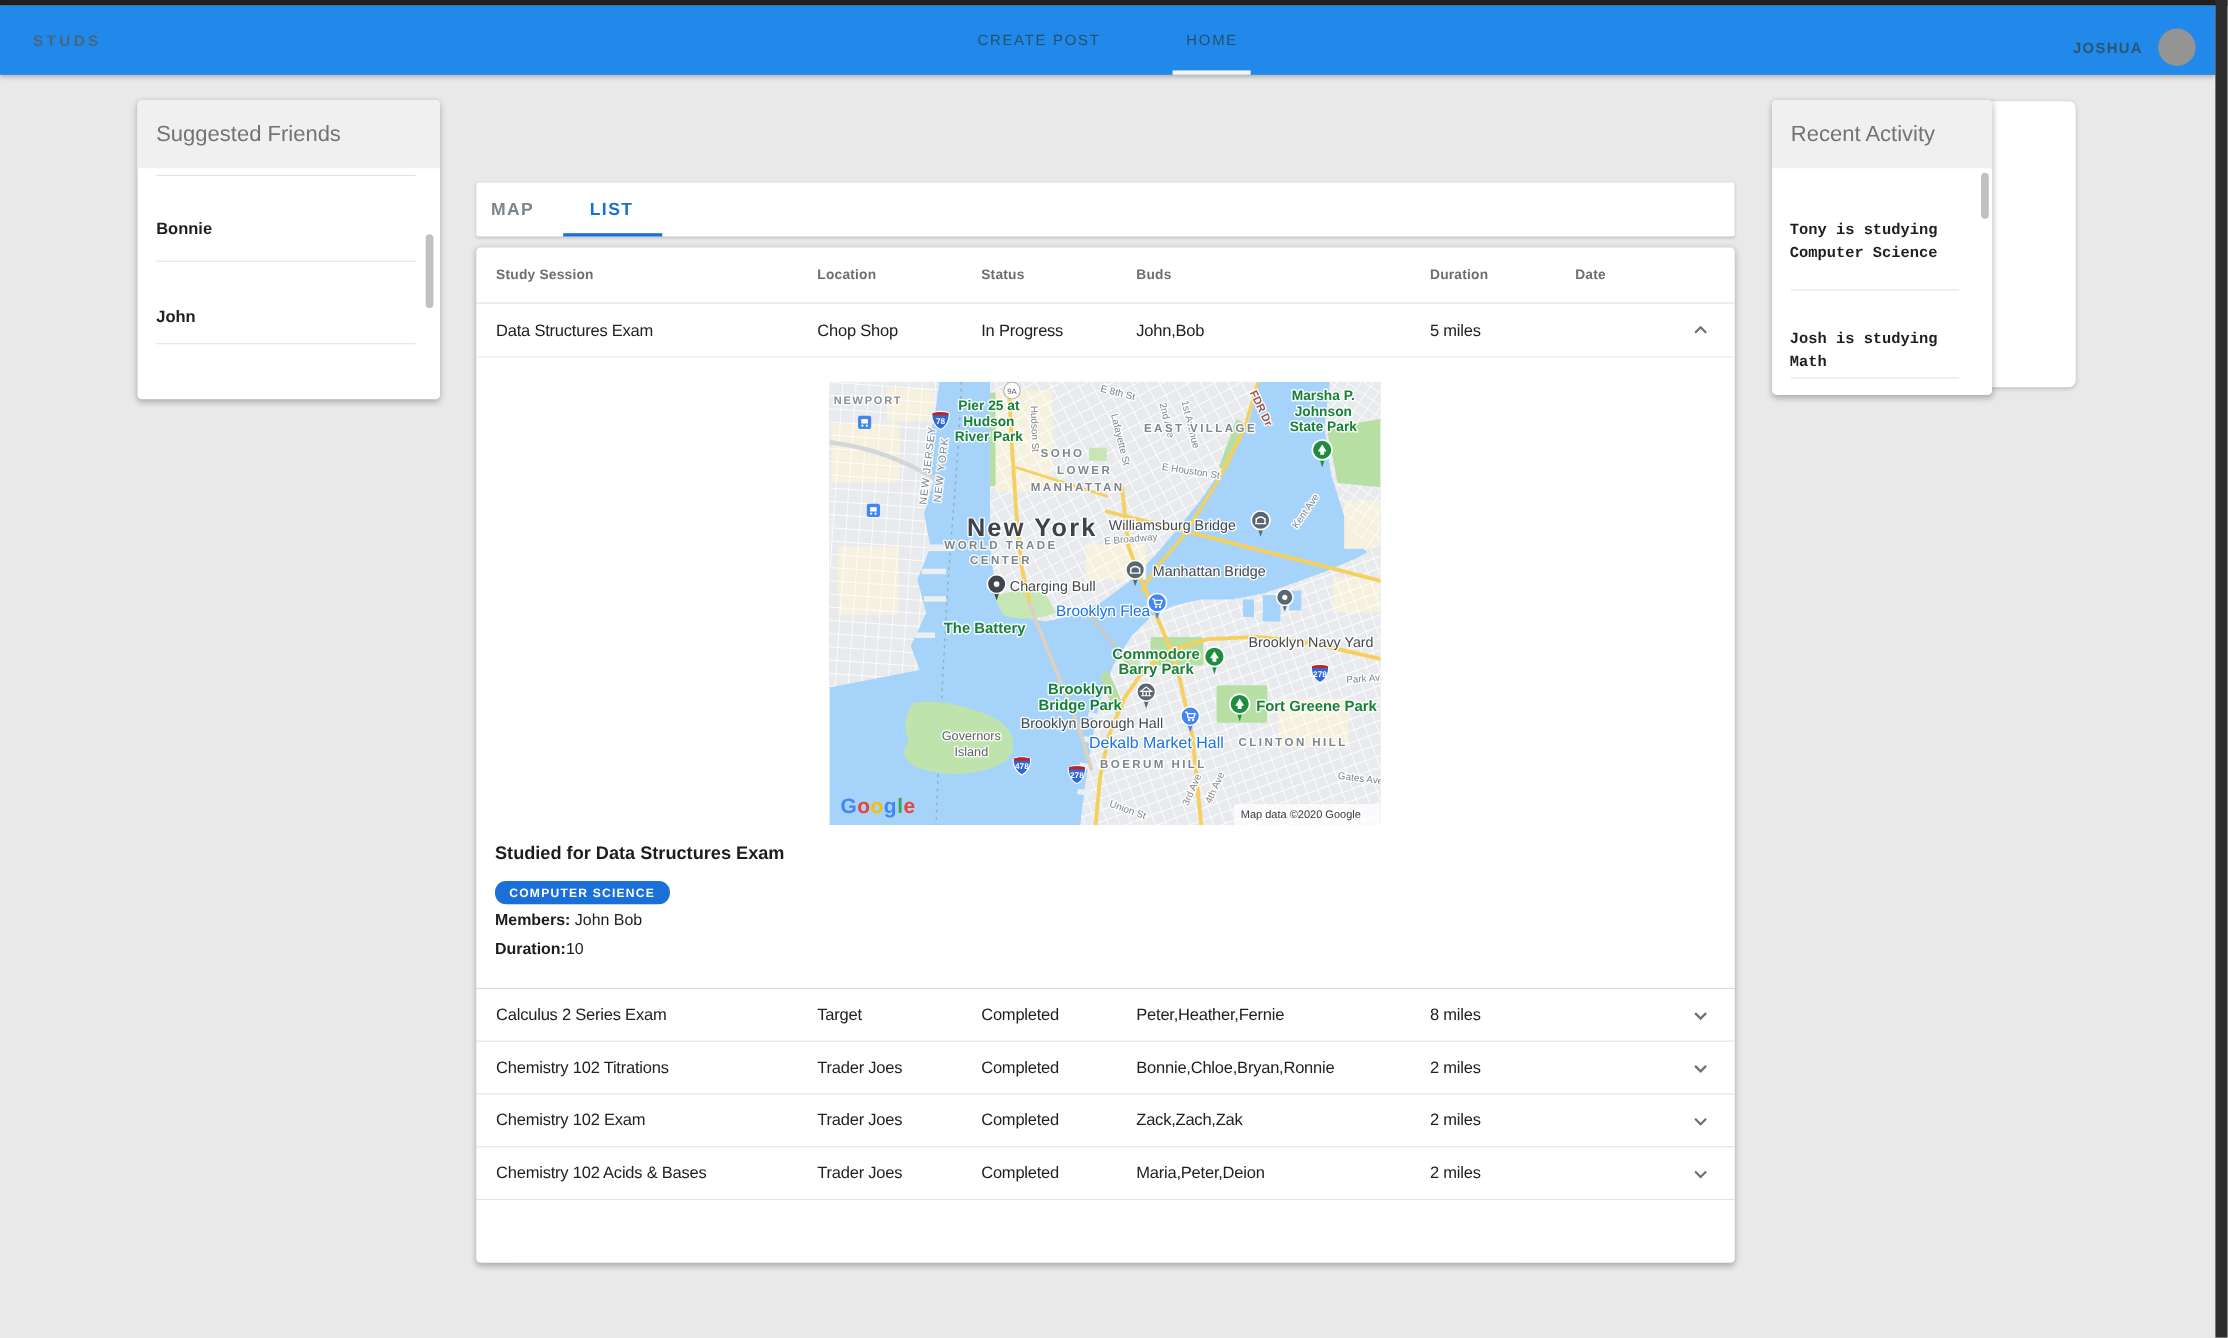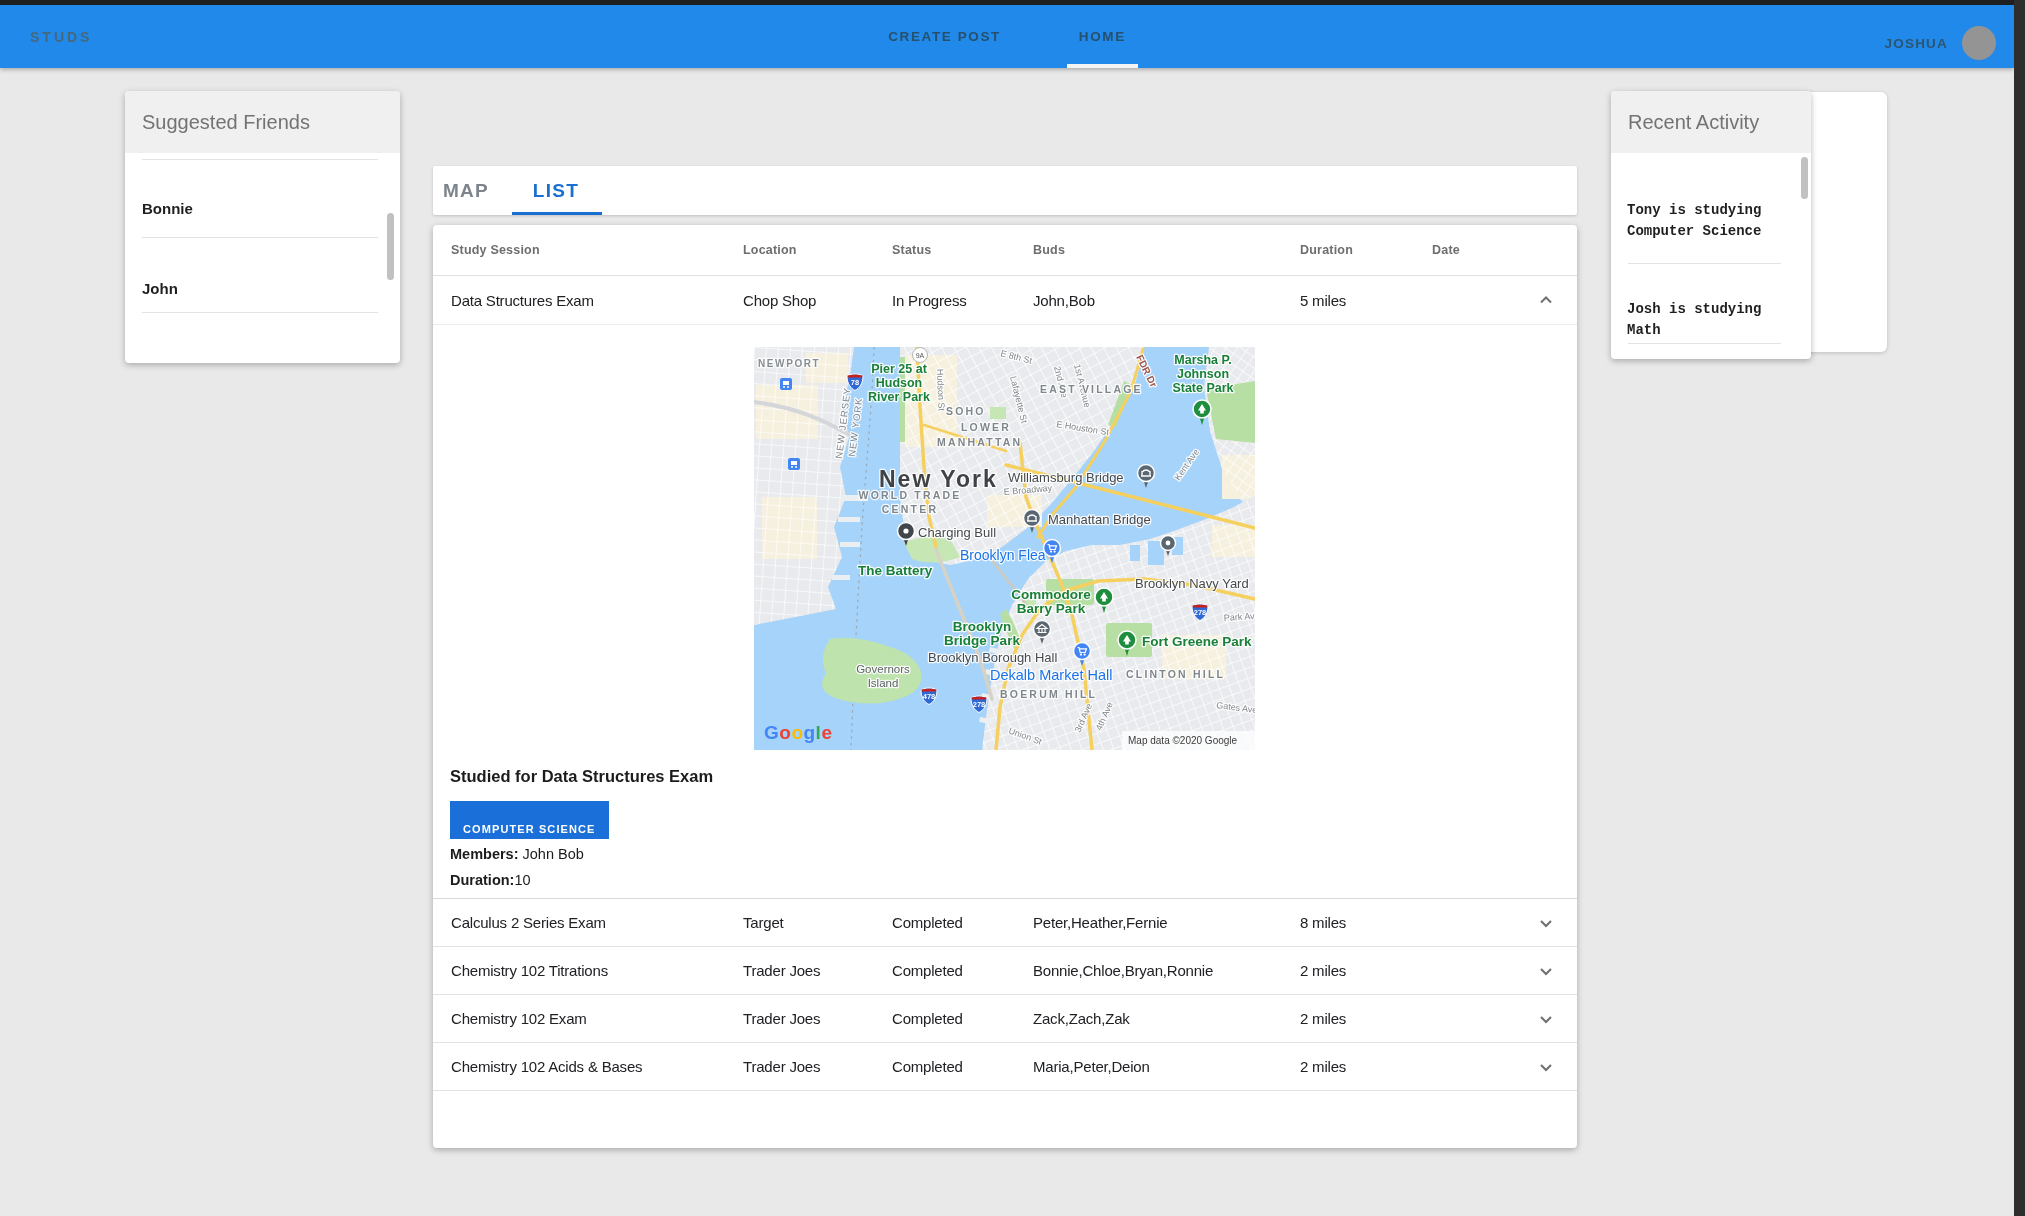--- a/index.html
+++ b/index.html
@@ -11,21 +11,21 @@
   .top-strip { position:absolute; left:0; top:0; width:2025px; height:5px; background:#1f1f1f; z-index:50; }
   .right-strip { position:absolute; right:0; top:0; width:11px; height:1216px; background:#2d2d2d; z-index:60; }
 
   
   .app-header { position:absolute; left:0; top:5px; width:2014px; height:63px; background:#2189ea;
     box-shadow:0 2px 4px rgba(0,0,0,.25); z-index:40; display:flex; align-items:center; }
   .brand { position:absolute; left:30px; top:0; height:63px; display:flex; align-items:center;
     font-size:14px; font-weight:bold; letter-spacing:3px; color:#46687f; }
   .header-nav { position:absolute; left:0; width:100%; height:63px; display:flex; justify-content:center; gap:50px; }
   .header-tab { position:relative; height:63px; display:flex; align-items:center; padding:0 14px;
-    font-size:13.5px; font-weight:bold; letter-spacing:1.6px; color:#27506d; cursor:pointer; }
+    font-size:13.5px; font-weight:normal; letter-spacing:1.6px; color:#27506d; cursor:pointer; }
   .header-tab.active::after { content:""; position:absolute; left:2px; right:2px; bottom:0; height:4px; background:#f4f4f4; }
   .header-right { position:absolute; right:18px; top:0; height:76px; display:flex; align-items:center; gap:14px; }
   .username { font-size:13.5px; font-weight:bold; letter-spacing:1.2px; color:#2b5672; }
   .avatar { width:34px; height:34px; border-radius:50%; background:#949494; }
 
   
   .card { position:absolute; background:#fff; border-radius:4px; box-shadow:0 2px 6px rgba(0,0,0,.28); }
   .card-header { height:62px; background:#f0f0f0; border-radius:4px 4px 0 0; display:flex; align-items:center; padding-left:17px; }
   .card-title { font-size:20px; color:#737373;text-align:center; }
 
@@ -40,21 +40,21 @@
   .ra-backpanel { position:absolute; left:1630px; top:92px; width:257px; height:260px; background:#fff;
     border-radius:6px; box-shadow:0 1px 4px rgba(0,0,0,.18); }
   .activity-card { left:1611px; top:91px; width:200px; height:268px; }
   .activity-list { position:relative; height:206px;font-family:Liberation Mono, monospace; }
   .activity-text { position:absolute; left:16px; width:155px; font-size:14px; font-weight:bold; color:#1f1f1f; line-height:21px; }
 
   
   .view-tabs { position:absolute; left:433px; top:166px; width:1144px; height:49px; background:#fff;
     box-shadow:0 1px 3px rgba(0,0,0,.18); border-radius:2px; }
   .vtab { position:absolute; top:0; height:49px; display:flex; align-items:center; justify-content:center;
-    font-size:19px; font-weight:bold; letter-spacing:1.3px; cursor:pointer; }
+    font-size:16px; font-weight:bold; letter-spacing:1.3px; cursor:pointer; }
   .vtab-map { left:0; width:66px; color:#7d858c; }
   .vtab-list { left:66px; width:114px; color:#1a6fd2; }
   .vtab-underline { position:absolute; left:79px; bottom:0; width:90px; height:3px; background:#1a6fd2; }
 
   
   .table-card { left:433px; top:225px; width:1144px; height:923px; }
   .thead { position:relative; height:51px; border-bottom:1px solid #e0e0e0; }
   .th { position:absolute; top:0; height:63px; line-height:51px; font-size:12.5px; font-weight:bold; color:#6e6e6e; letter-spacing:.2px; }
   .trow { position:relative; height:48px; border-bottom:1px solid #e3e3e3; }
   .trow.first { height:49px; border-bottom:1px solid #ececec; }
@@ -62,21 +62,21 @@
   .c1 { left:18px; } .c2 { left:310px; } .c3 { left:459px; } .c4 { left:600px; } .c5 { left:867px; } .c6 { left:999px; }
   .row-chevron { position:absolute; top:0; bottom:0; left:1096px; width:34px; display:flex; align-items:center; justify-content:center; cursor:pointer; }
   .row-chevron svg { stroke:#6f6f6f; }
 
   
   .expanded { position:relative; height:574px; border-bottom:1px solid #d9d9d9; }
   .map-wrap { position:absolute; left:321px; top:22px; width:501px; height:403px; }
   .detail { position:absolute; left:17px; top:442px; width:800px; }
   .detail-heading { font-size:16.5px; font-weight:bold; color:#1c1c1c; }
   .badge { display:inline-block; margin-top:15px; background:#1b6fd8; color:#fff; font-size:11px; font-weight:bold;
-    letter-spacing:1.1px; padding:22px 13px 4px; border-radius:0; }
+    letter-spacing:1.1px; padding:5px 13px 4px; border-radius:10px; }
   .detail-line { margin-top:5px; font-size:14.5px; color:#1c1c1c; line-height:21px; }
   .detail-line b { font-weight:bold; }
 
   
   .pagination { position:relative; height:56px; display:flex; align-items:center; justify-content:flex-end; padding-right:22px; }
   .pg-label { font-size:13px; color:#424242; }
   .pg-select { position:relative; margin-left:26px; display:flex; align-items:center; gap:10px; padding:0 4px 6px 6px;
     border-bottom:1px solid #9e9e9e; cursor:pointer; }
   .pg-select-value { font-size:14px; color:#2c2c2c; }
   .caret-down { width:0; height:0; border-left:5px solid transparent; border-right:5px solid transparent; border-top:6px solid #555; }

